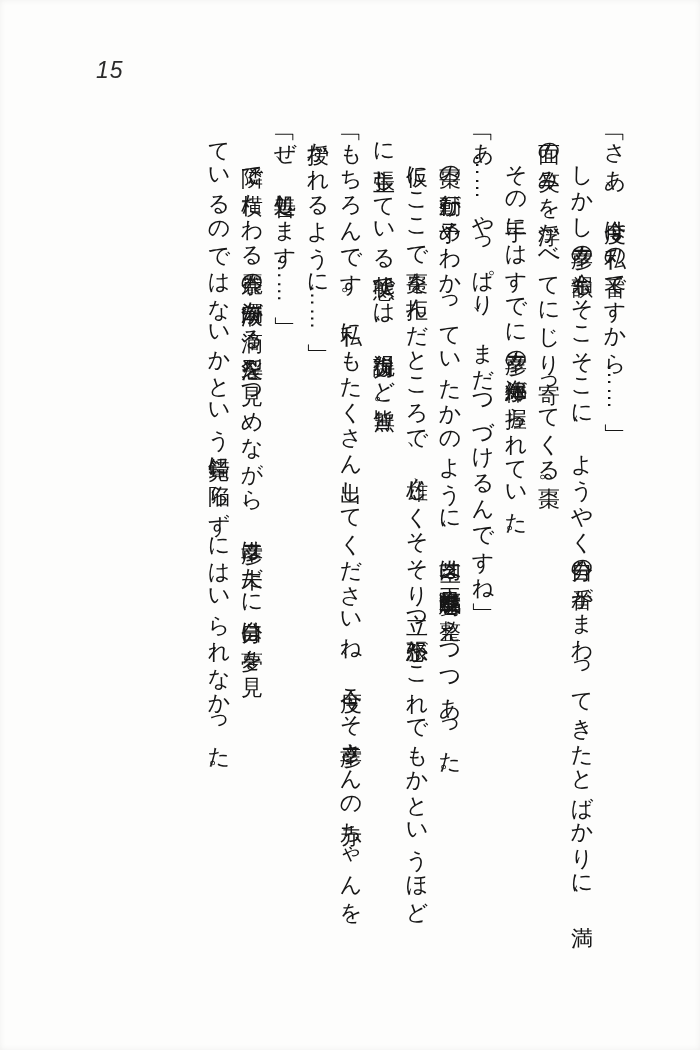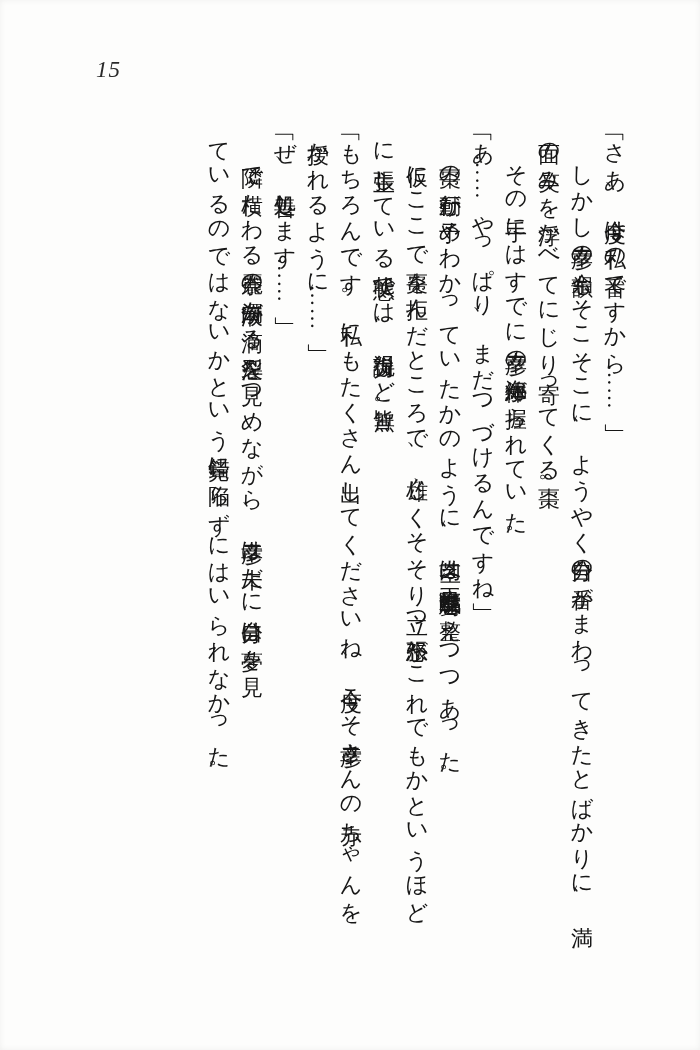--- a/index.html
+++ b/index.html
@@ -6,21 +6,21 @@
     margin: 0;
     padding: 0;
     background: #ffffff;
   }
   .page {
     position: relative;
     width: 700px;
     height: 1050px;
     background: #fdfdfc;
     overflow: hidden;
-    font-family: Liberation Serif, serif;
+    font-family: Liberation Sans, sans-serif;
     color: #1b1b1b;
   }
   
   .page::after {
     content: "";
     position: absolute;
     inset: 0;
     pointer-events: none;
     box-shadow: inset 0 0 6px rgba(0,0,0,0.06);
   }

